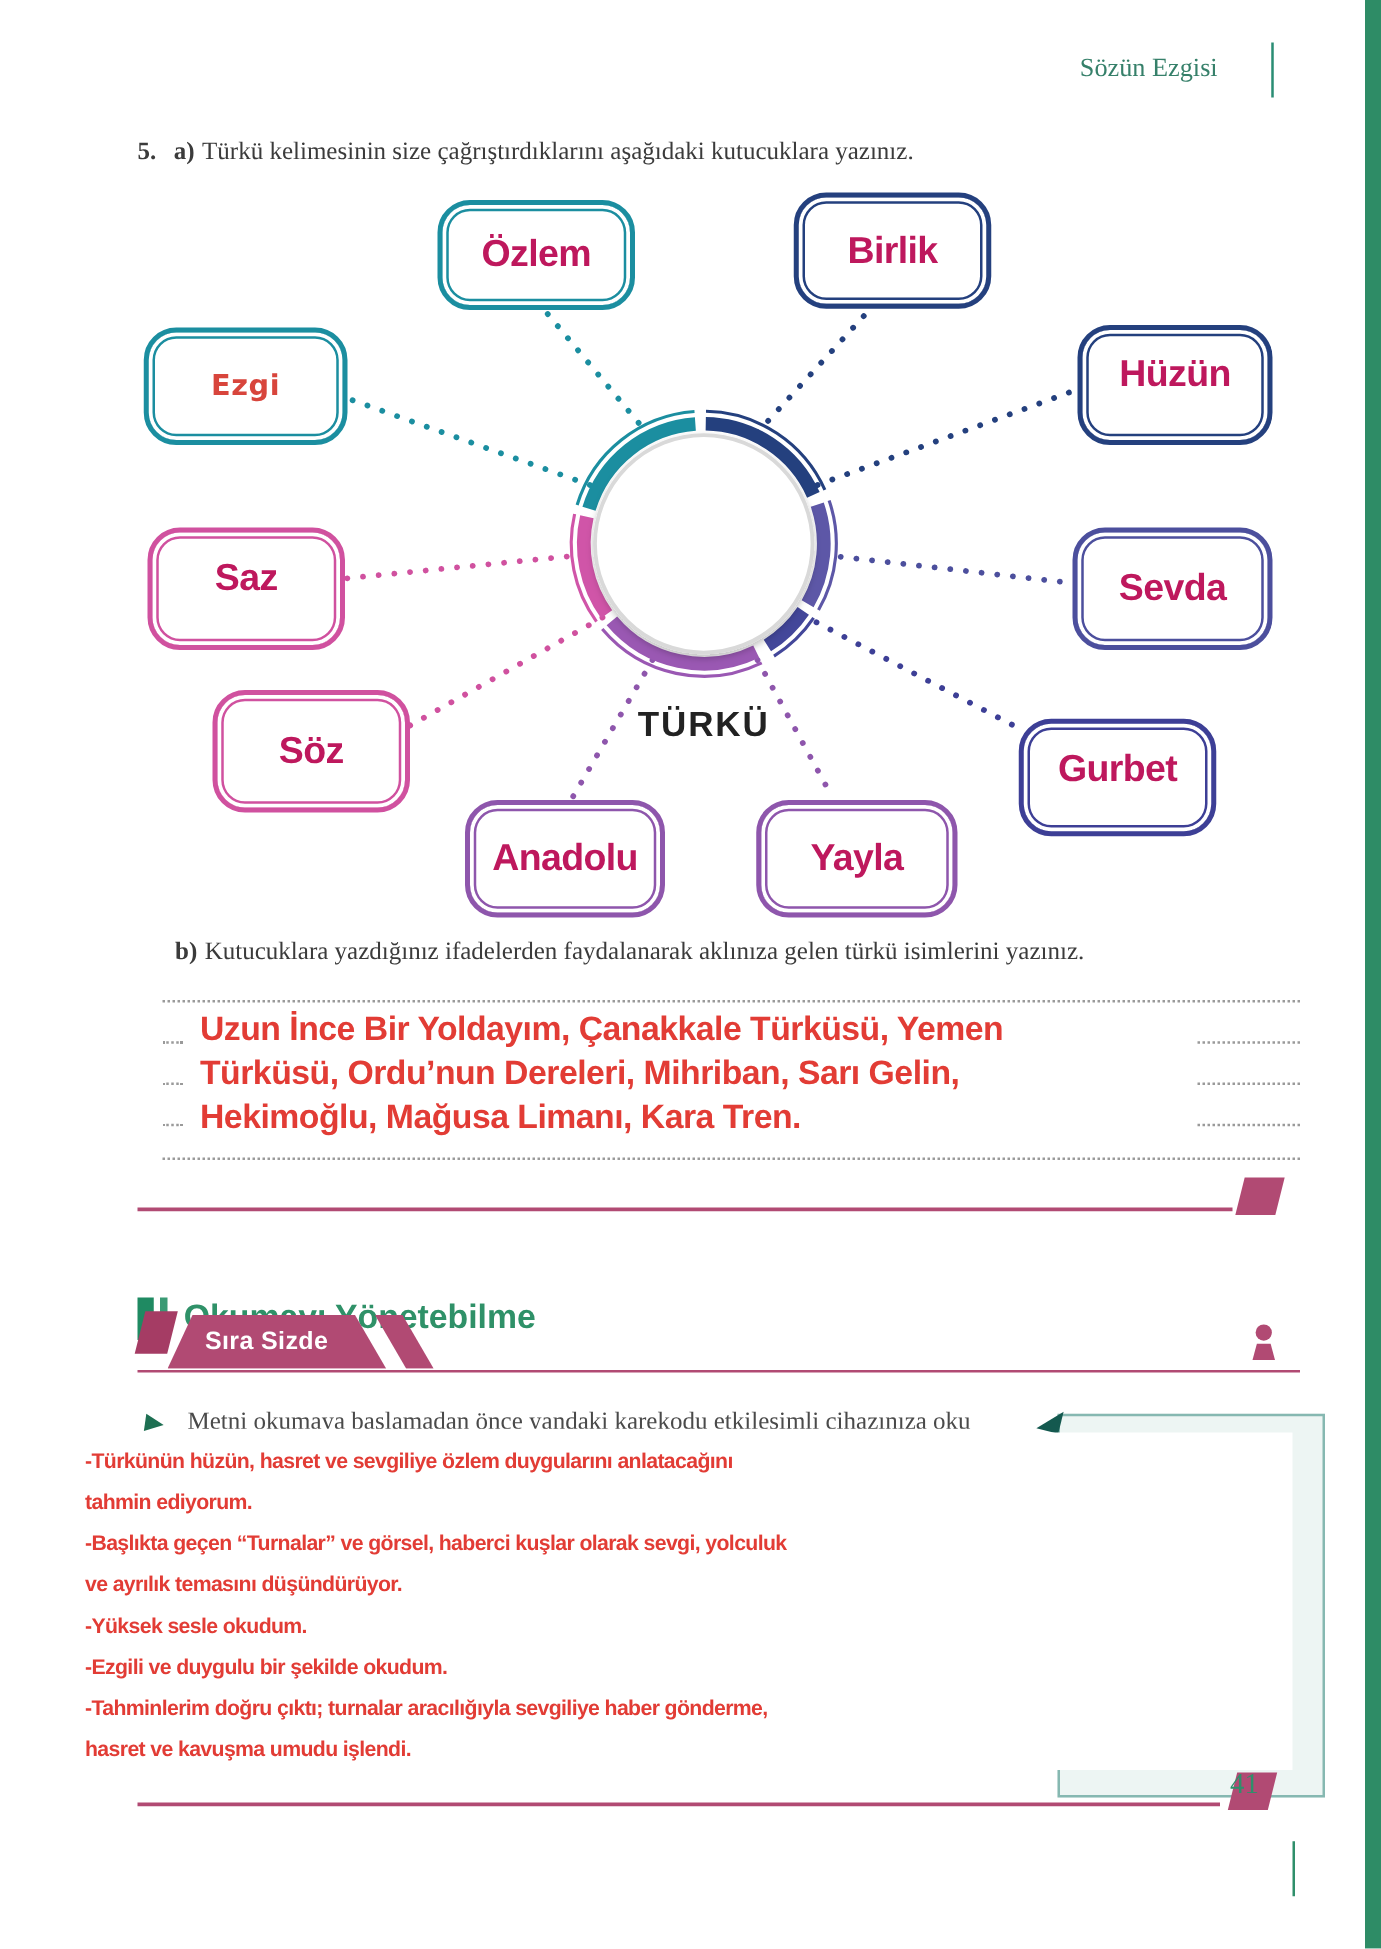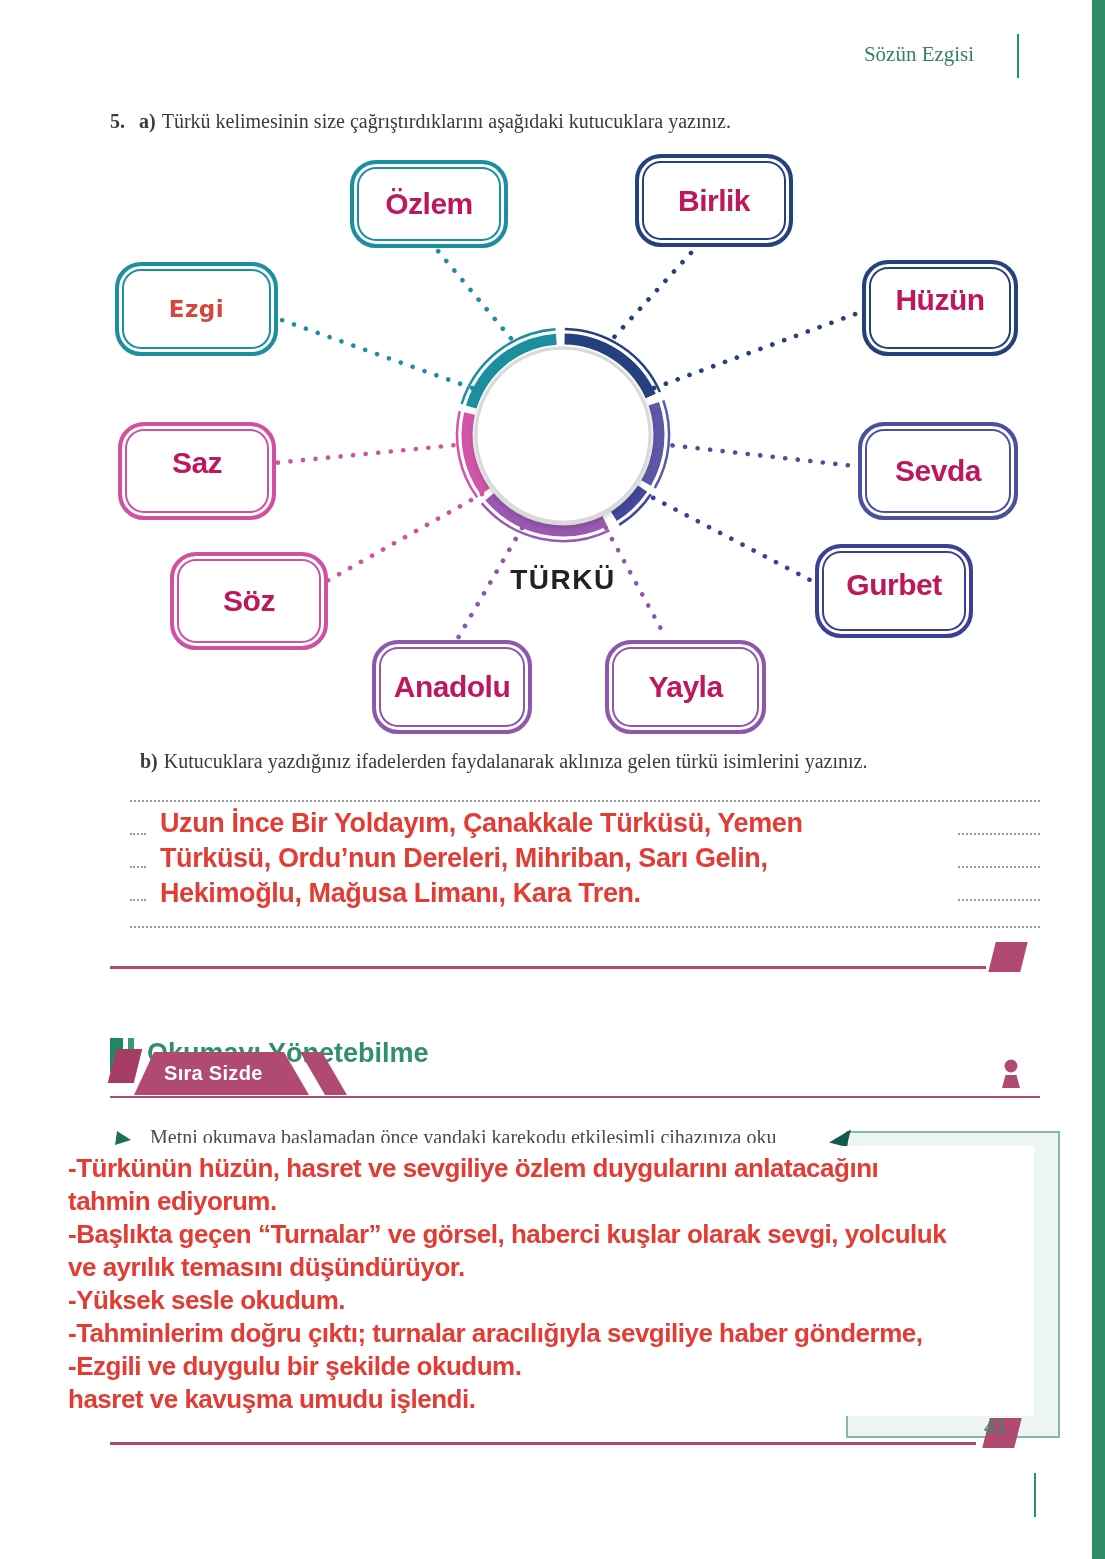--- a/index.html
+++ b/index.html
@@ -74,21 +74,21 @@
   .covered{left:150px;top:1126px;width:720px;height:17px;overflow:hidden;
            color:#4a4a4a;font-size:20px;}
   .qrbox{left:846px;top:1131px;width:210px;height:303px;background:#edf5f3;
          border:2px solid #86b8b1;}
   .qrfold{left:831px;top:1127px;width:0;height:0;border-bottom:18px solid #14594f;
           border-left:18px solid transparent;transform:rotate(14deg);}
   .overlay{left:56px;top:1146px;width:978px;height:270px;background:#fff;}
 
   
   .notes{left:68px;top:1152px;font-family:"Liberation Sans",sans-serif;
-         font-weight:bold;font-size:26px;line-height:33px;color:#e23c35;
+         font-weight:bold;font-size:17px;line-height:33px;color:#e23c35;
          letter-spacing:-0.5px;}
   .notes div{white-space:nowrap;}
 
   
   .pagenum{left:984px;top:1414px;color:#2f8f6b;font-size:23px;}
   .pagenum-line{left:1034px;top:1473px;width:2px;height:44px;background:#2f8f6b;}
 </style>
 </head>
 <body>
 
@@ -161,21 +161,21 @@
       </div>
     <div class="mbox bc-pink" style="left:118px;top:274px;width:150px;height:90px;">
         <span class="lbl" style="margin-top:-16px;">Saz</span>
       </div>
     <div class="mbox bc-slate" style="left:858px;top:274px;width:152px;height:90px;">
         <span class="lbl">Sevda</span>
       </div>
     <div class="mbox bc-pink" style="left:170px;top:404px;width:150px;height:90px;">
         <span class="lbl">Söz</span>
       </div>
-    <div class="mbox bc-indigo" style="left:815px;top:396px;width:150px;height:86px;">
+    <div class="mbox bc-indigo" style="left:815px;top:427px;width:150px;height:86px;">
         <span class="lbl" style="margin-top:-12px;">Gurbet</span>
       </div>
     <div class="mbox bc-purple" style="left:372px;top:492px;width:152px;height:86px;">
         <span class="lbl">Anadolu</span>
       </div>
     <div class="mbox bc-purple" style="left:605px;top:492px;width:153px;height:86px;">
         <span class="lbl">Yayla</span>
       </div>
   </div>
 
@@ -225,22 +225,22 @@
   <div class="abs covered">Metni okumaya başlamadan önce yandaki karekodu etkileşimli cihazınıza oku</div>
 
   <div class="abs overlay"></div>
 
   <div class="abs notes">
     <div>-Türkünün hüzün, hasret ve sevgiliye özlem duygularını anlatacağını</div>
     <div>tahmin ediyorum.</div>
     <div>-Başlıkta geçen “Turnalar” ve görsel, haberci kuşlar olarak sevgi, yolculuk</div>
     <div>ve ayrılık temasını düşündürüyor.</div>
     <div>-Yüksek sesle okudum.</div>
+    <div>-Ezgili ve duygulu bir şekilde okudum.</div>
     <div>-Tahminlerim doğru çıktı; turnalar aracılığıyla sevgiliye haber gönderme,</div>
-    <div>-Ezgili ve duygulu bir şekilde okudum.</div>
     <div>hasret ve kavuşma umudu işlendi.</div>
   </div>
 
   <div class="abs mline" style="left:110px;top:1442px;width:866px;"></div>
   <div class="abs pgram" style="left:986px;top:1418px;"></div>
 
   <div class="abs pagenum">41</div>
   <div class="abs pagenum-line"></div>
 
 </div>

